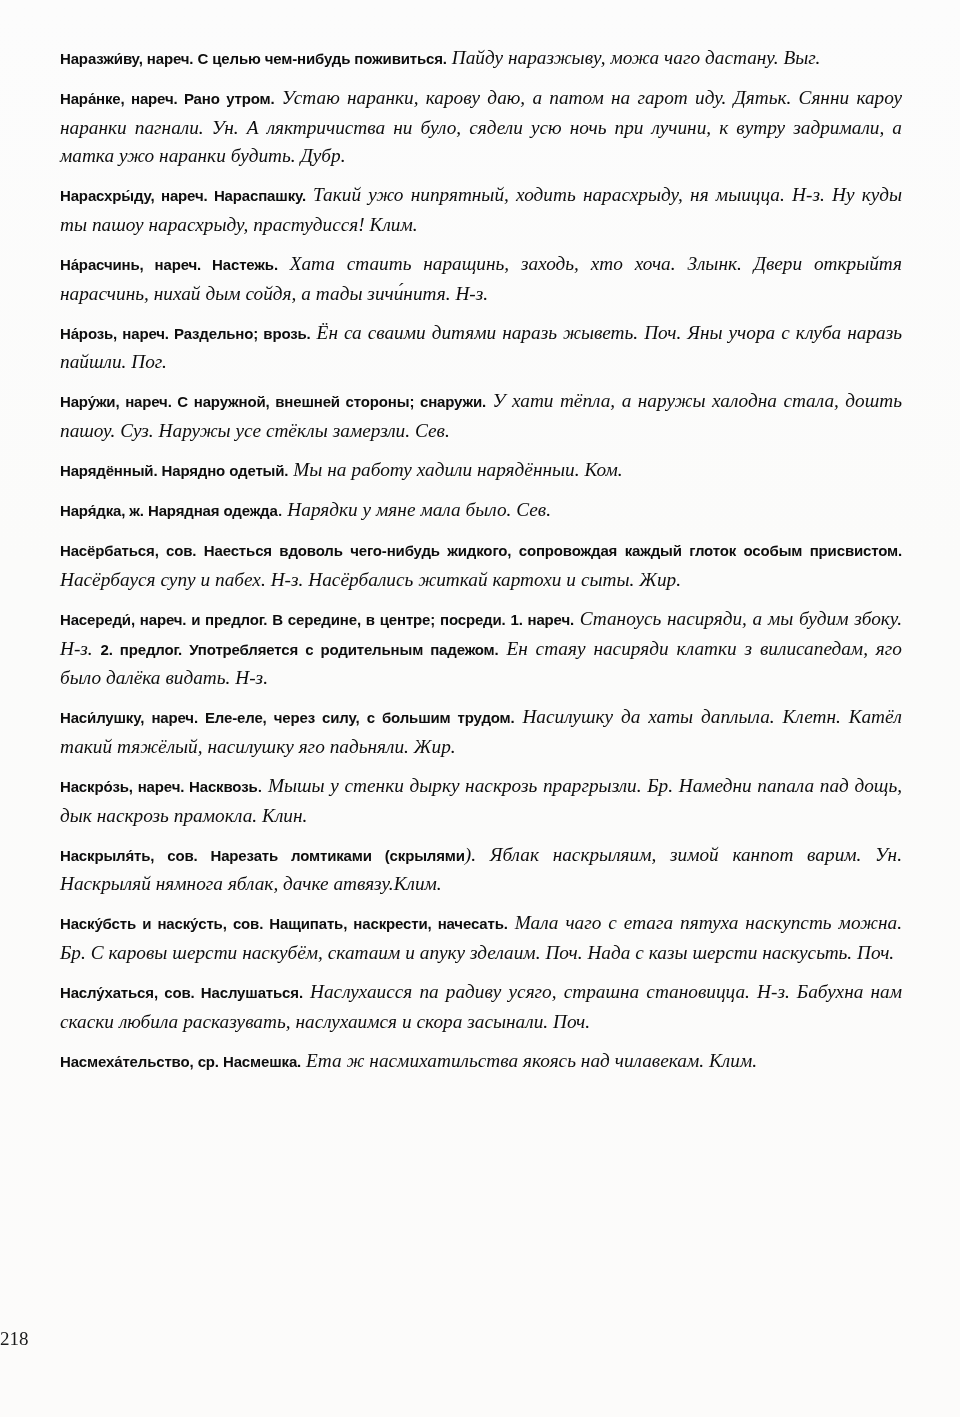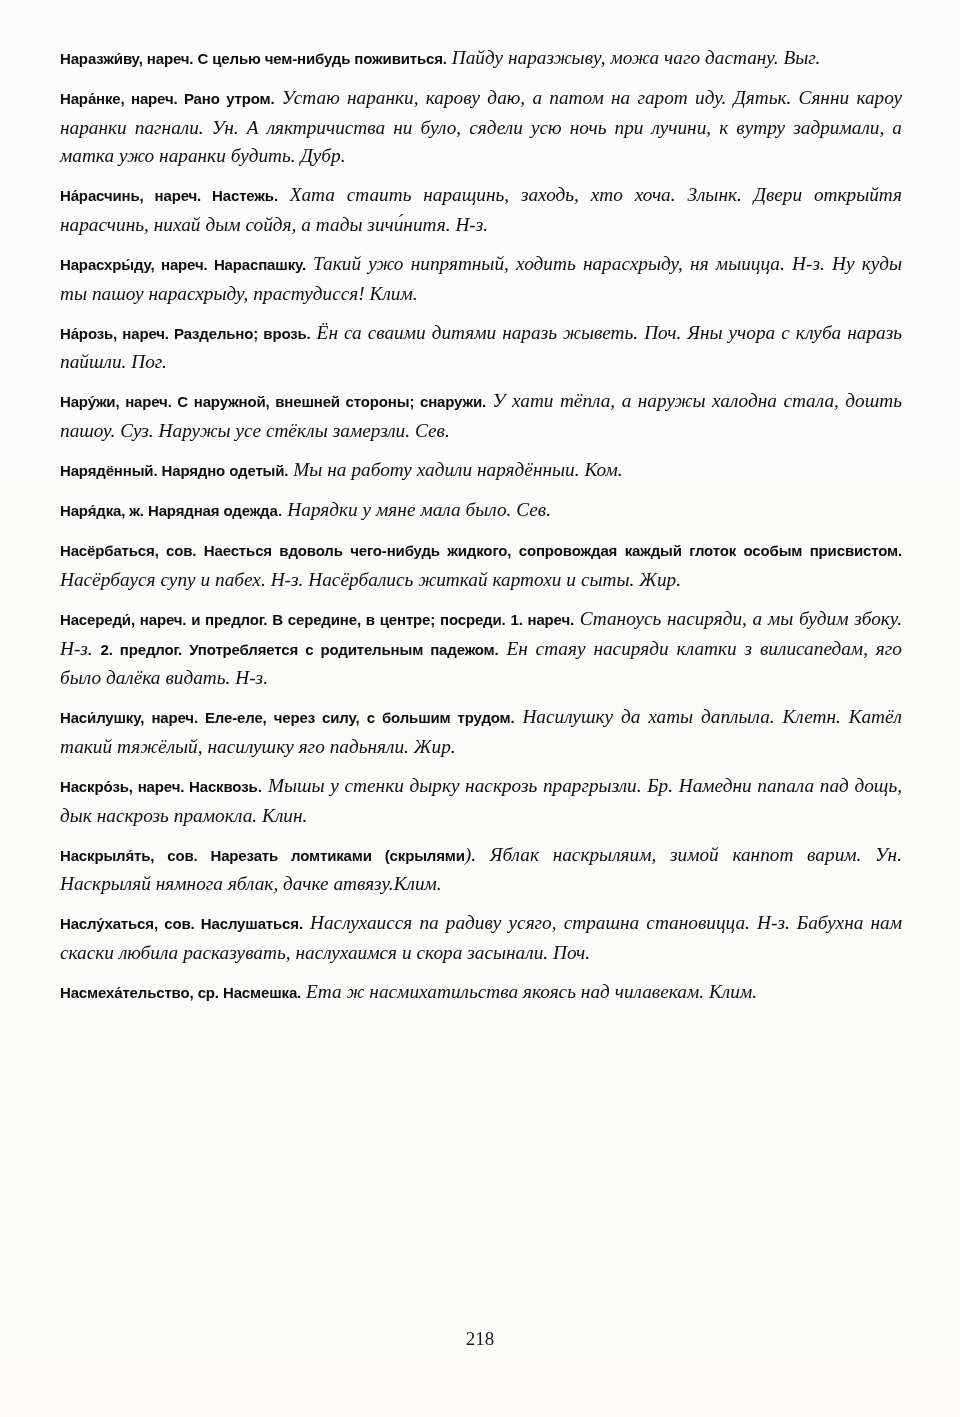--- a/index.html
+++ b/index.html
@@ -59,21 +59,21 @@
     font-family: "Liberation Serif", "DejaVu Serif", serif;
     font-style: italic;
     font-size: 19.3px;
   }
 
   .folio {
     position: absolute;
     left: 0;
     right: 0;
     top: 1328px;
-    text-align: center;
+    text-align: left;
     font-family: "Liberation Serif", "DejaVu Serif", serif;
     font-size: 19px;
     color: #1a1a1a;
   }
 </style>
 </head>
 <body>
 
 <div class="page"></div>
 
@@ -83,27 +83,27 @@
     <span class="hw">Наразжи́ву, нареч. С целью чем-нибудь поживиться.</span>
     <span class="ex">Пайду наразжыву, можа чаго дастану. Выг.</span>
   </p>
 
   <p class="entry">
     <span class="hw">Нара́нке, нареч. Рано утром.</span>
     <span class="ex">Устаю наранки, карову даю, а патом на гарот иду. Дятьк. Сянни кароу наранки пагнали. Ун. А ляктричиства ни було, сядели усю ночь при лучини, к вутру задримали, а матка ужо наранки будить. Дубр.</span>
   </p>
 
   <p class="entry">
-    <span class="hw">На́расчинь, нареч. Настежь.</span>
-    <span class="ex">Хата стаить наращинь, заходь, хто хоча. Злынк. Двери открыйтя нарасчинь, нихай дым сойдя, а тады зичи́нитя. Н-з.</span>
+    <span class="hw">Нарасхры́ду, нареч. Нараспашку.</span>
+    <span class="ex">Такий ужо нипрятный, ходить нарасхрыду, ня мыицца. Н-з. Ну куды ты пашоу нарасхрыду, прастудисся! Клим.</span>
   </p>
 
   <p class="entry">
-    <span class="hw">Нарасхры́ду, нареч. Нараспашку.</span>
-    <span class="ex">Такий ужо нипрятный, ходить нарасхрыду, ня мыицца. Н-з. Ну куды ты пашоу нарасхрыду, прастудисся! Клим.</span>
+    <span class="hw">На́расчинь, нареч. Настежь.</span>
+    <span class="ex">Хата стаить наращинь, заходь, хто хоча. Злынк. Двери открыйтя нарасчинь, нихай дым сойдя, а тады зичи́нитя. Н-з.</span>
   </p>
 
   <p class="entry">
     <span class="hw">На́розь, нареч. Раздельно; врозь.</span>
     <span class="ex">Ён са сваими дитями наразь жыветь. Поч. Яны учора с клуба наразь пайшли. Пог.</span>
   </p>
 
 
   <p class="entry">
     <span class="hw">Нару́жи, нареч. С наружной, внешней стороны; снаружи.</span>
@@ -140,20 +140,24 @@
   <p class="entry">
     <span class="hw">Наскро́зь, нареч. Насквозь</span><span>.</span>
     <span class="ex">Мышы у стенки дырку наскрозь праргрызли. Бр. Намедни папала пад дощь, дык наскрозь прамокла. Клин.</span>
   </p>
 
   <p class="entry">
     <span class="hw">Наскрыля́ть, сов. Нарезать ломтиками (скрылями</span><span class="ex">).</span>
     <span class="ex">Яблак наскрыляим, зимой канпот варим. Ун. Наскрыляй нямнога яблак, дачке атвязу.Клим.</span>
   </p>
 
+  <p class="entry">
+    <span class="hw">Наску́бсть и наску́сть, сов.  Нащипать, наскрести, начесать.</span>
+    <span class="ex">Мала чаго с етага пятуха наскупсть можна. Бр. С каровы шерсти наскубём, скатаим и апуку зделаим. Поч. Нада с казы шерсти наскусьть. Поч.</span>
+  </p>
 
   <p class="entry">
     <span class="hw">Наслу́хаться, сов. Наслушаться.</span>
     <span class="ex">Наслухаисся па радиву усяго, страшна становицца. Н-з. Бабухна нам скаски любила расказувать, наслухаимся и скора засынали. Поч.</span>
   </p>
 
   <p class="entry">
     <span class="hw">Насмеха́тельство, ср. Насмешка.</span>
     <span class="ex">Ета ж насмихатильства якоясь над чилавекам. Клим.</span>
   </p>

